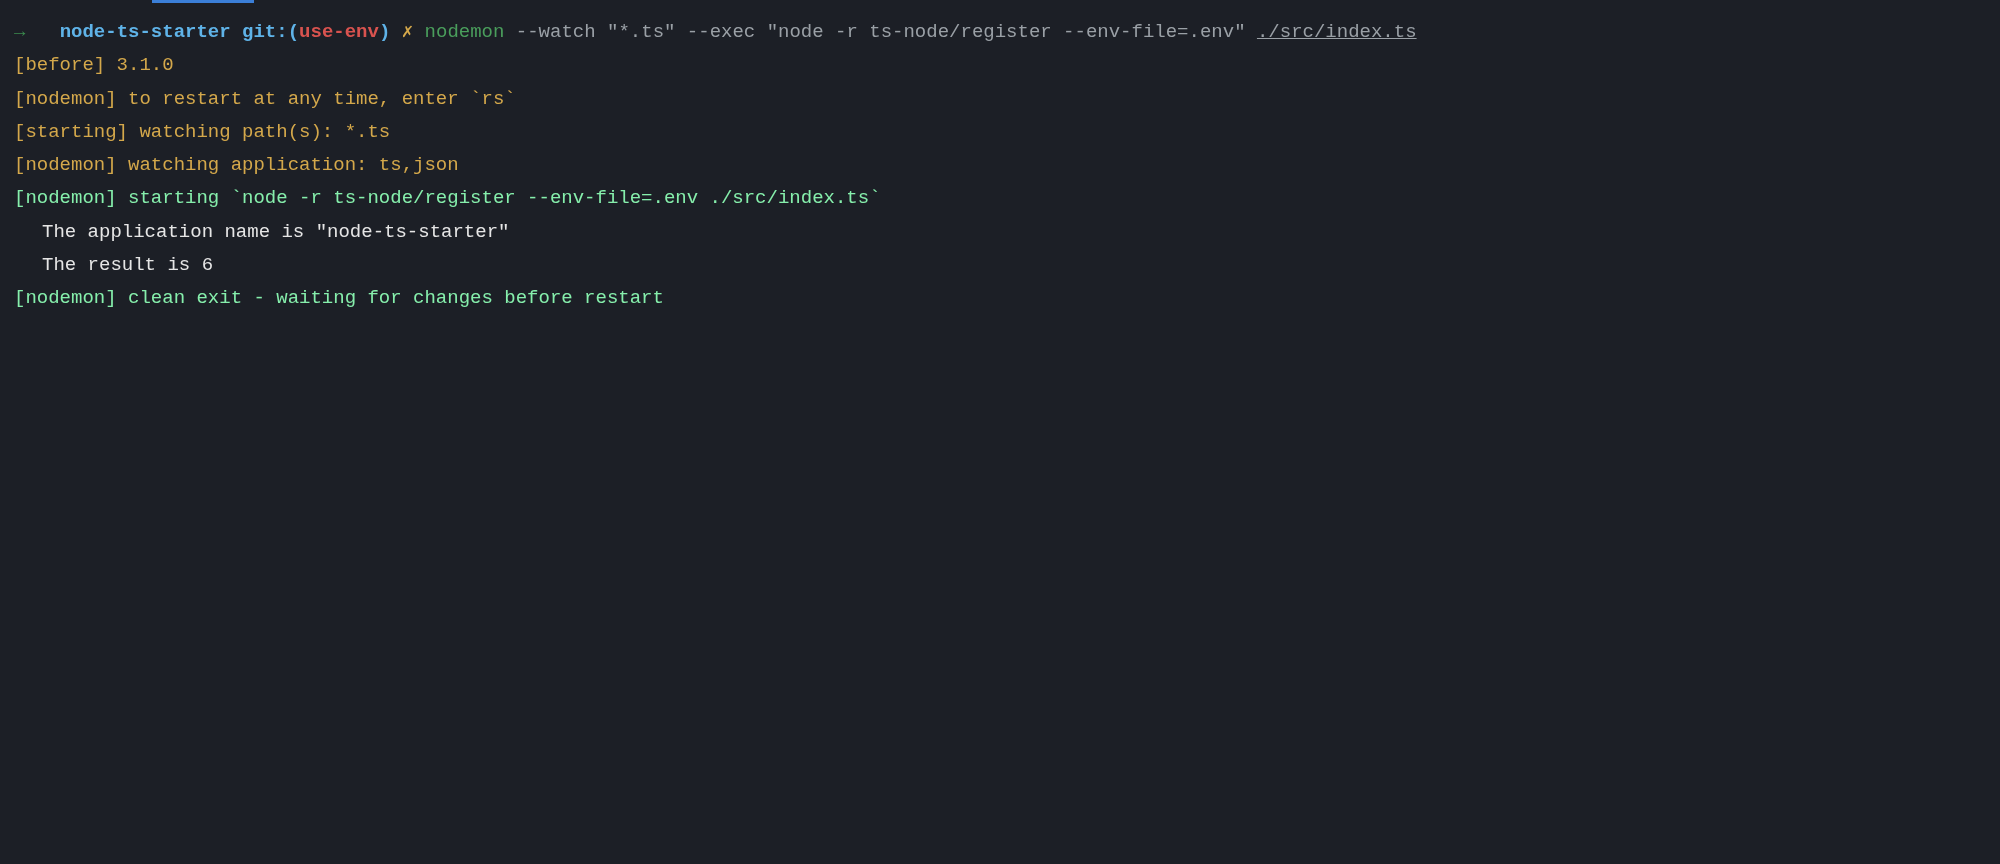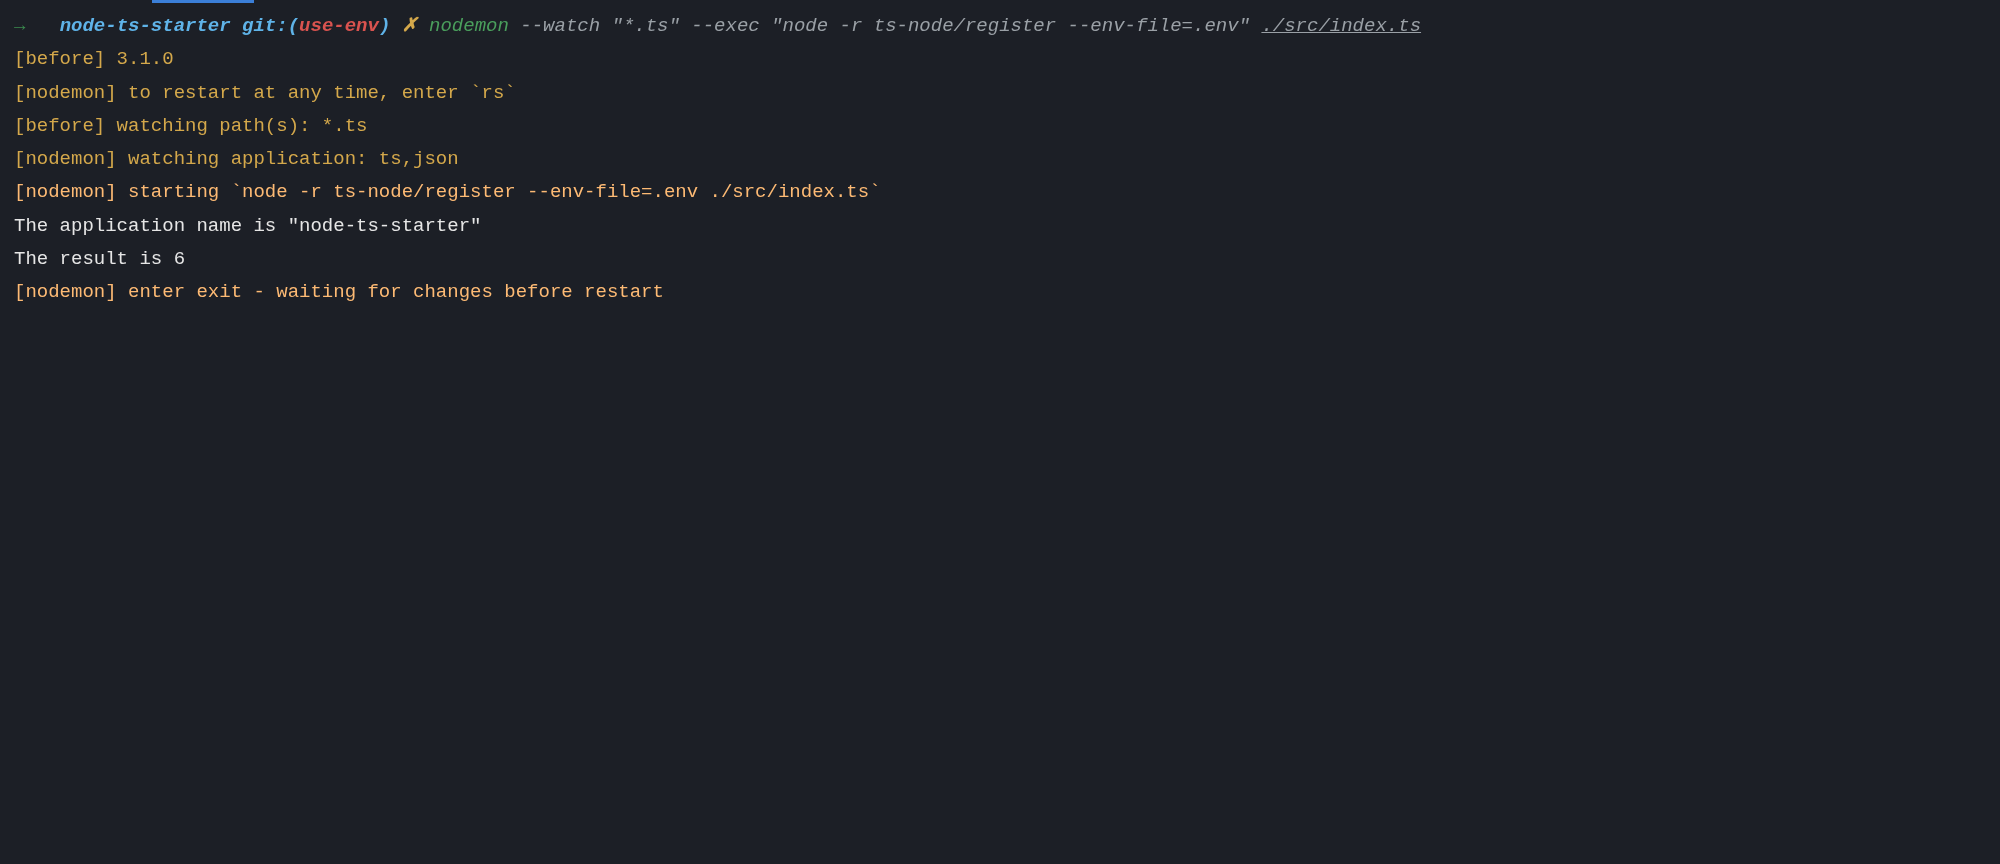--- a/index.html
+++ b/index.html
@@ -22,21 +22,21 @@
     .tab-indicator {
       position: absolute;
       top: 0;
       left: 152px;
       width: 102px;
       height: 3px;
       background-color: #3b7fd8;
     }
     .prompt-line {
       white-space: nowrap;
-      font-style: italic;
+      margin-top: 6px;
     }
     .arrow {
       color: #3b8c4e;
     }
     .dir {
       color: #5fb3e8;
       font-weight: bold;
     }
     .git-label {
       color: #5fb3e8;
@@ -64,39 +64,40 @@
       color: #9aa0a6;
       text-decoration: underline;
     }
     .output-line {
       white-space: nowrap;
     }
     .nodemon-yellow {
       color: #d4a84b;
     }
     .nodemon-green {
-      color: #fdba74;
+      color: #86efac;
     }
     .output-white {
       color: #e6e6e6;
+      margin-left: 28px;
     }
   </style>
 </head>
 <body>
 
 <div class="tab-indicator"></div>
 
 <div class="prompt-line">
   <span class="arrow">→</span>
   <span>&nbsp;&nbsp;</span><span class="dir">node-ts-starter</span>
   <span> </span><span class="git-label">git:</span><span class="git-paren">(</span><span class="git-branch">use-env</span><span class="git-paren">)</span>
   <span> </span><span class="cross">✗</span>
   <span> </span><span class="cmd">nodemon</span><span class="cmd-arg"> --watch "*.ts" --exec "node -r ts-node/register --env-file=.env" </span><span class="cmd-file">./src/index.ts</span>
 </div>
 
 <div class="output-line nodemon-yellow">[before] 3.1.0</div>
 <div class="output-line nodemon-yellow">[nodemon] to restart at any time, enter `rs`</div>
-<div class="output-line nodemon-yellow">[before] watching path(s): *.ts</div>
+<div class="output-line nodemon-yellow">[starting] watching path(s): *.ts</div>
 <div class="output-line nodemon-yellow">[nodemon] watching application: ts,json</div>
 <div class="output-line nodemon-green">[nodemon] starting `node -r ts-node/register --env-file=.env ./src/index.ts`</div>
 <div class="output-line output-white">The application name is "node-ts-starter"</div>
 <div class="output-line output-white">The result is 6</div>
-<div class="output-line nodemon-green">[nodemon] enter exit - waiting for changes before restart</div>
+<div class="output-line nodemon-green">[nodemon] clean exit - waiting for changes before restart</div>
 
 </body></html>

